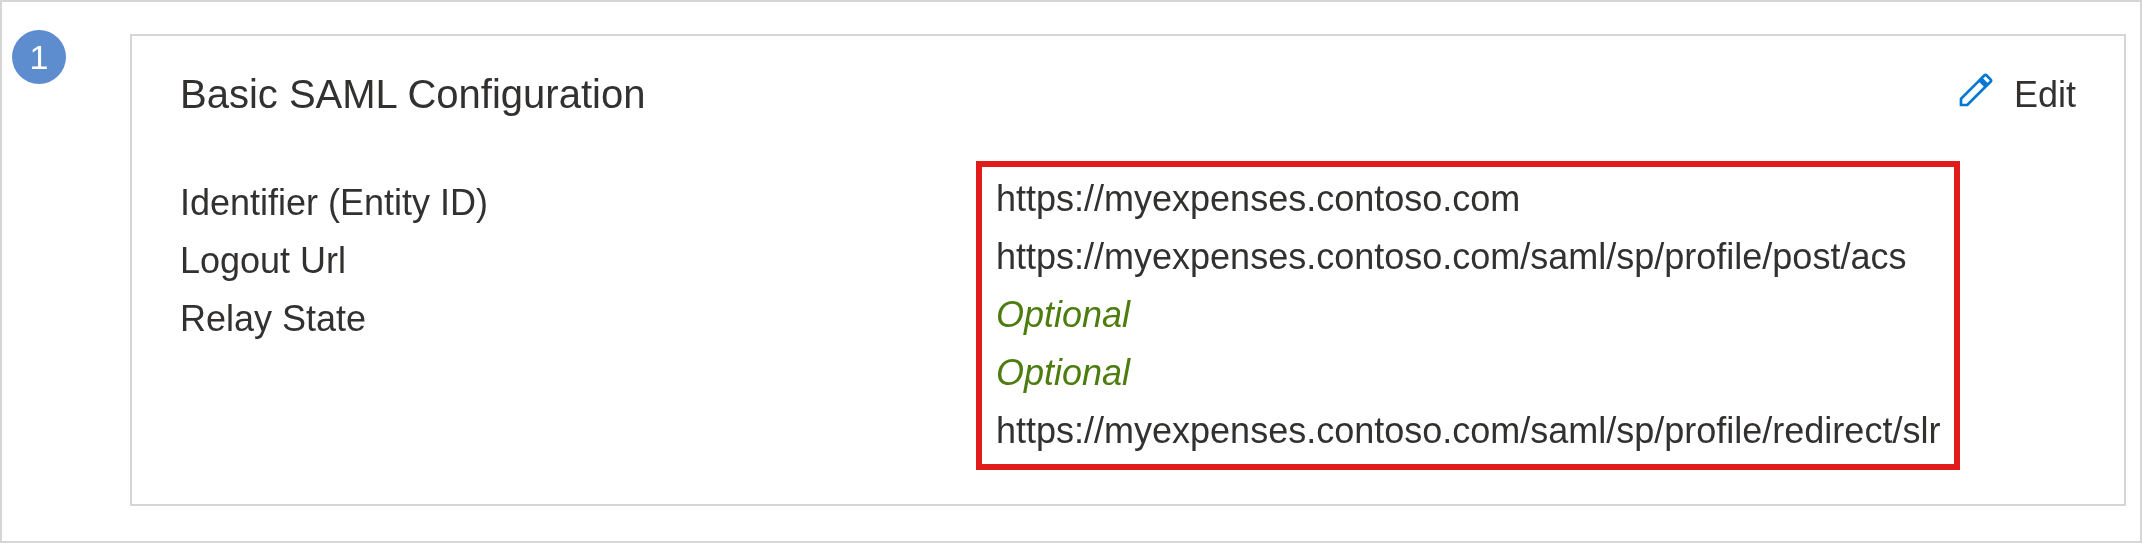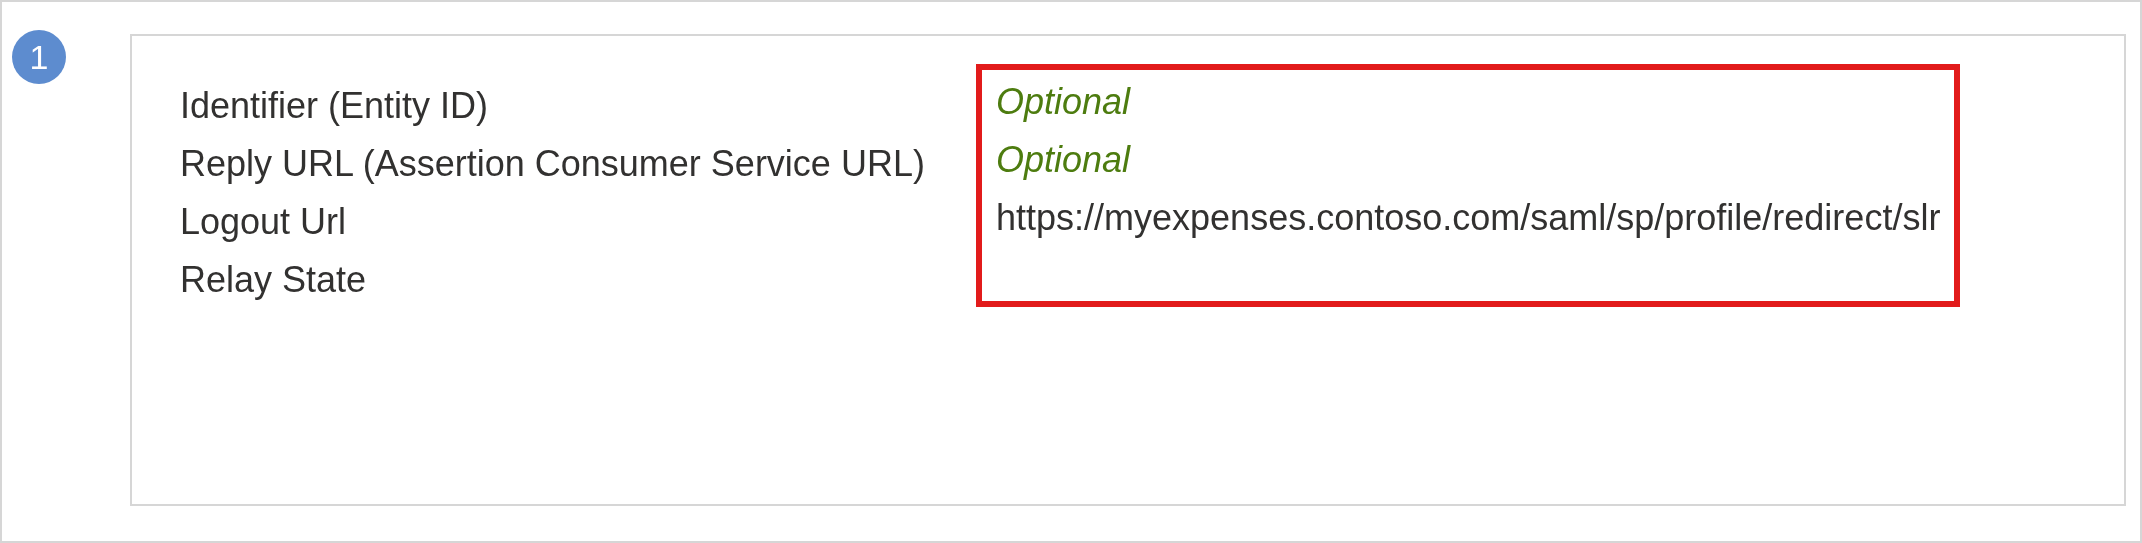--- a/index.html
+++ b/index.html
@@ -116,29 +116,41 @@
 </head>
 <body>
 
 <div class="outer-border"></div>
 
 <div class="step-badge">
   <span>1</span>
 </div>
 
 <div class="card">
+  <div class="card-header">
+    <div class="card-title">Basic SAML Configuration</div>
+    <div class="edit-button">
+      <span>
+        <svg viewBox="0 0 24 24" fill="none" stroke="#0078d4" stroke-width="1.6">
+          <path d="M3 17.25V21h3.75L17.81 9.94l-3.75-3.75L3 17.25zM20.71 7.04a1 1 0 0 0 0-1.41l-2.34-2.34a1 1 0 0 0-1.41 0l-1.83 1.83 3.75 3.75 1.83-1.83z"></path>
+        </svg>
+      </span>
+      <span>Edit</span>
+    </div>
+  </div>
 
   <div class="rows-container">
     <div class="labels-col">
       <div class="config-label">Identifier (Entity ID)</div>
-      <div class="config-label">Reply URL (Assertion Consumer Service URL)</div>
       <div class="config-label">Logout Url</div>
       <div class="config-label">Relay State</div>
     </div>
     <div class="values-region">
       <div class="values-col">
+        <div class="config-value">https://myexpenses.contoso.com</div>
+        <div class="config-value">https://myexpenses.contoso.com/saml/sp/profile/post/acs</div>
         <div class="config-value optional">Optional</div>
         <div class="config-value optional">Optional</div>
         <div class="config-value">https://myexpenses.contoso.com/saml/sp/profile/redirect/slr</div>
       </div>
     </div>
   </div>
 </div>
 
 </body></html>

